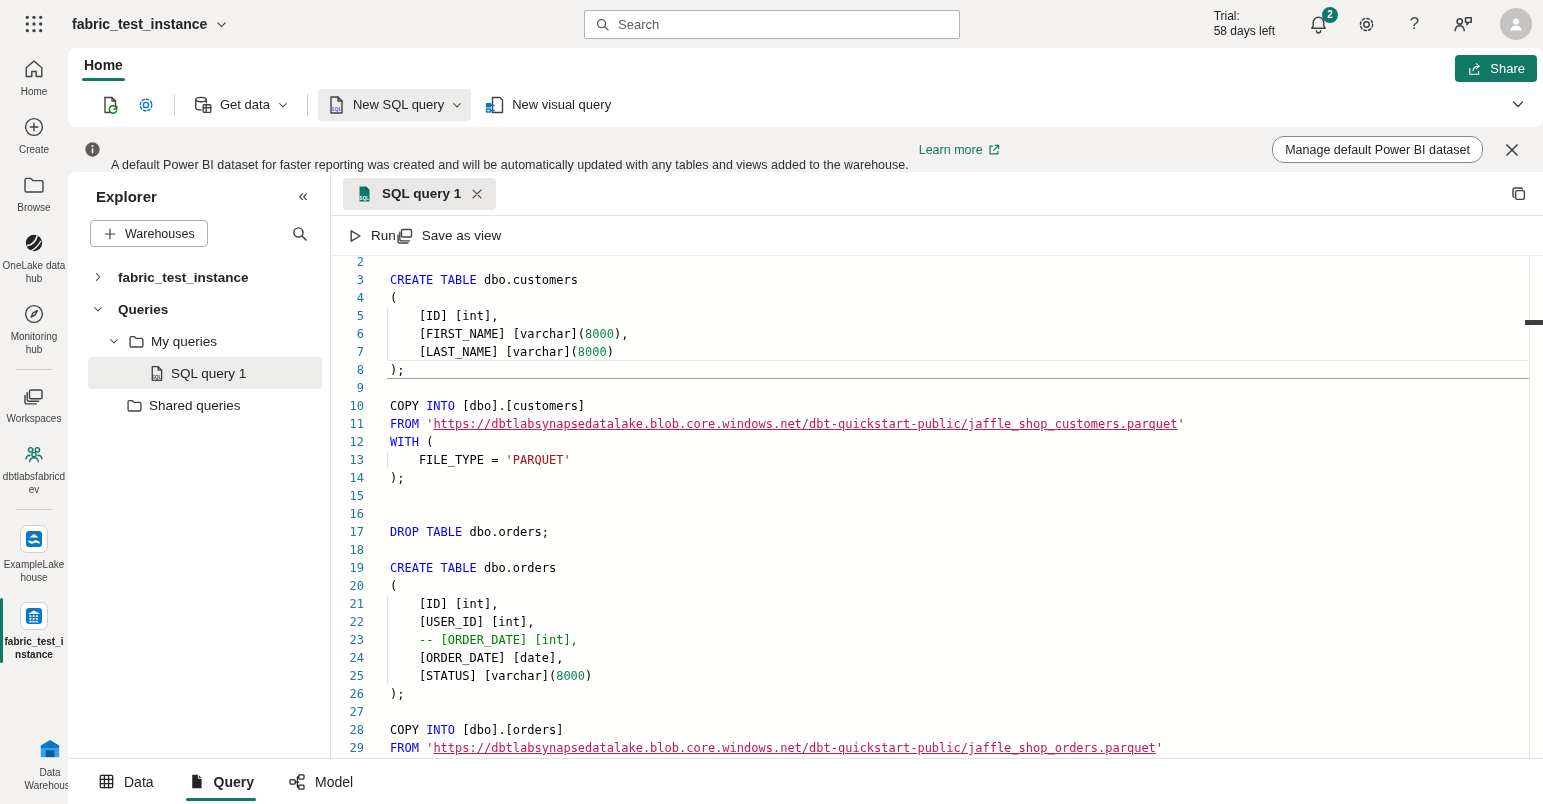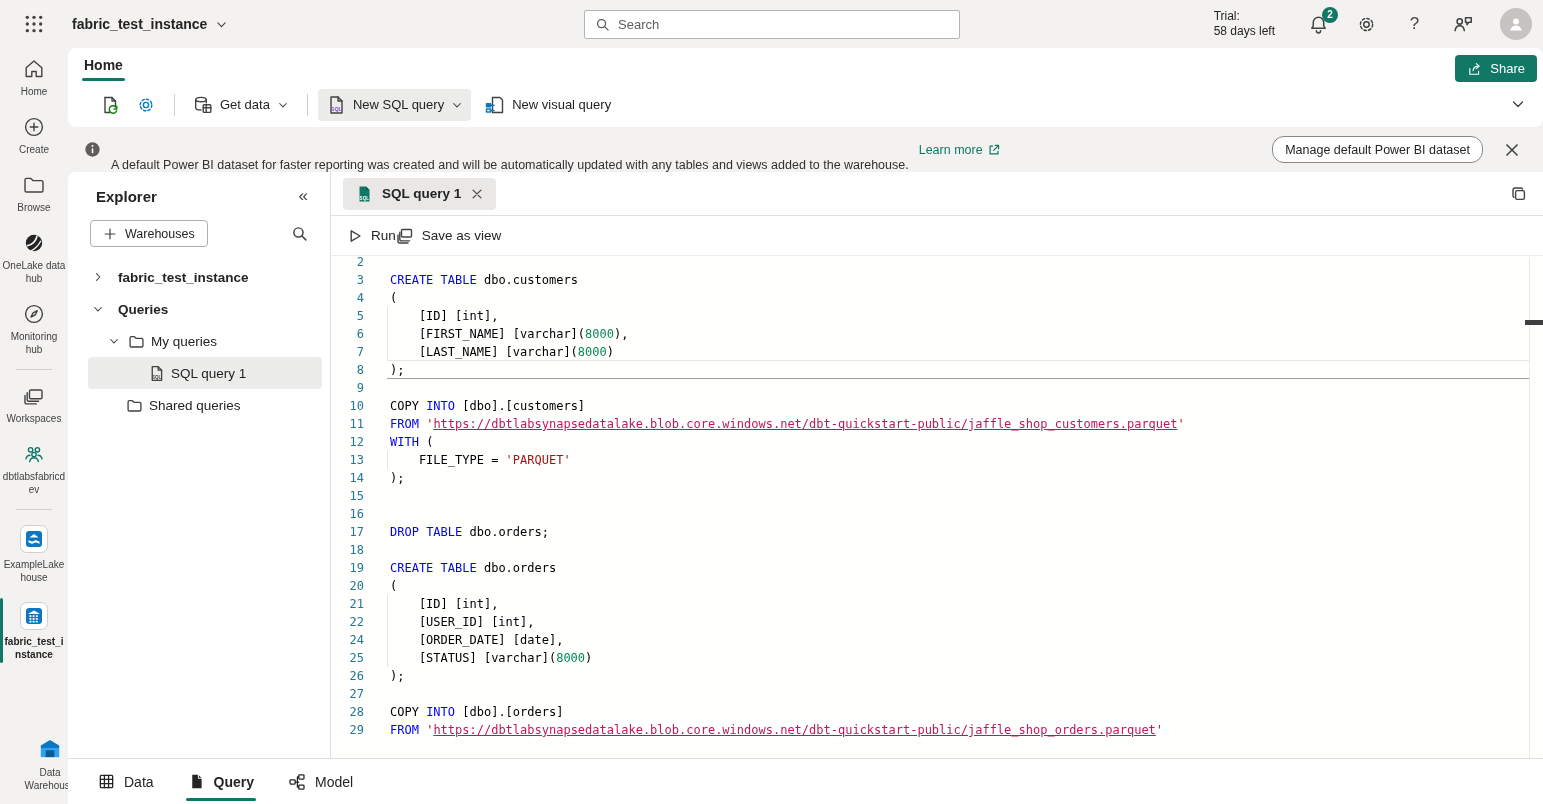--- a/index.html
+++ b/index.html
@@ -556,20 +556,21 @@
           <div class="code-line"><span class="ln">13</span><span class="code guided"><span class="tk-pl">    FILE_TYPE = </span><span class="tk-str">'PARQUET'</span></span></div>
           <div class="code-line"><span class="ln">14</span><span class="code"><span class="tk-pl">);</span></span></div>
           <div class="code-line"><span class="ln">15</span><span class="code"></span></div>
           <div class="code-line"><span class="ln">16</span><span class="code"></span></div>
           <div class="code-line"><span class="ln">17</span><span class="code"><span class="tk-kw">DROP</span><span class="tk-pl"> </span><span class="tk-kw">TABLE</span><span class="tk-pl"> dbo.orders;</span></span></div>
           <div class="code-line"><span class="ln">18</span><span class="code"></span></div>
           <div class="code-line"><span class="ln">19</span><span class="code"><span class="tk-kw">CREATE</span><span class="tk-pl"> </span><span class="tk-kw">TABLE</span><span class="tk-pl"> dbo.orders</span></span></div>
           <div class="code-line"><span class="ln">20</span><span class="code"><span class="tk-pl">(</span></span></div>
           <div class="code-line"><span class="ln">21</span><span class="code guided"><span class="tk-pl">    [ID] [int],</span></span></div>
           <div class="code-line"><span class="ln">22</span><span class="code guided"><span class="tk-pl">    [USER_ID] [int],</span></span></div>
+          <div class="code-line"><span class="ln">23</span><span class="code guided"><span class="tk-pl">    </span><span class="tk-com">-- [ORDER_DATE] [int],</span></span></div>
           <div class="code-line"><span class="ln">24</span><span class="code guided"><span class="tk-pl">    [ORDER_DATE] [date],</span></span></div>
           <div class="code-line"><span class="ln">25</span><span class="code guided"><span class="tk-pl">    [STATUS] [varchar](</span><span class="tk-num">8000</span><span class="tk-pl">)</span></span></div>
           <div class="code-line"><span class="ln">26</span><span class="code"><span class="tk-pl">);</span></span></div>
           <div class="code-line"><span class="ln">27</span><span class="code"></span></div>
           <div class="code-line"><span class="ln">28</span><span class="code"><span class="tk-pl">COPY </span><span class="tk-kw">INTO</span><span class="tk-pl"> [dbo].[orders]</span></span></div>
           <div class="code-line"><span class="ln">29</span><span class="code"><span class="tk-kw">FROM</span><span class="tk-pl"> </span><span class="tk-str">'</span><span class="tk-url">https://dbtlabsynapsedatalake.blob.core.windows.net/dbt-quickstart-public/jaffle_shop_orders.parquet</span><span class="tk-str">'</span></span></div>
         </div>
       <div class="overview-ruler"></div>
       <div class="scroll-indicator"></div>
     </div>

